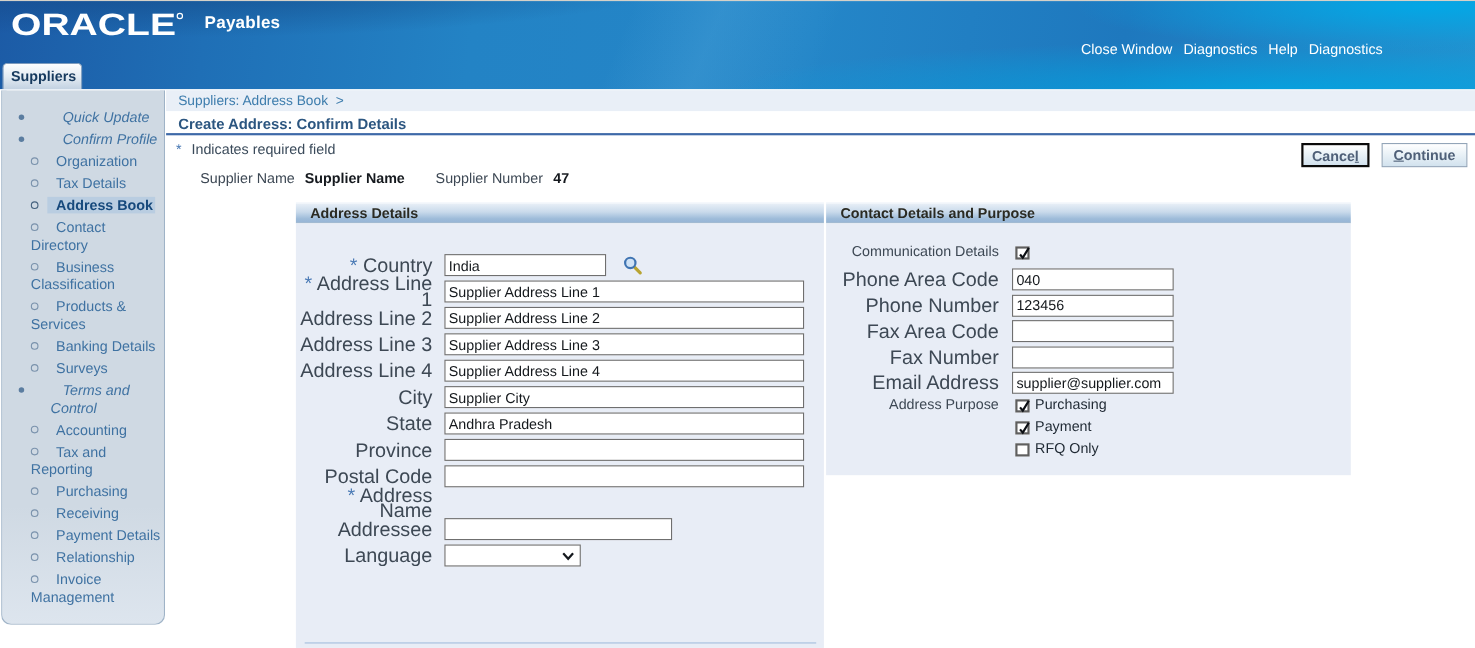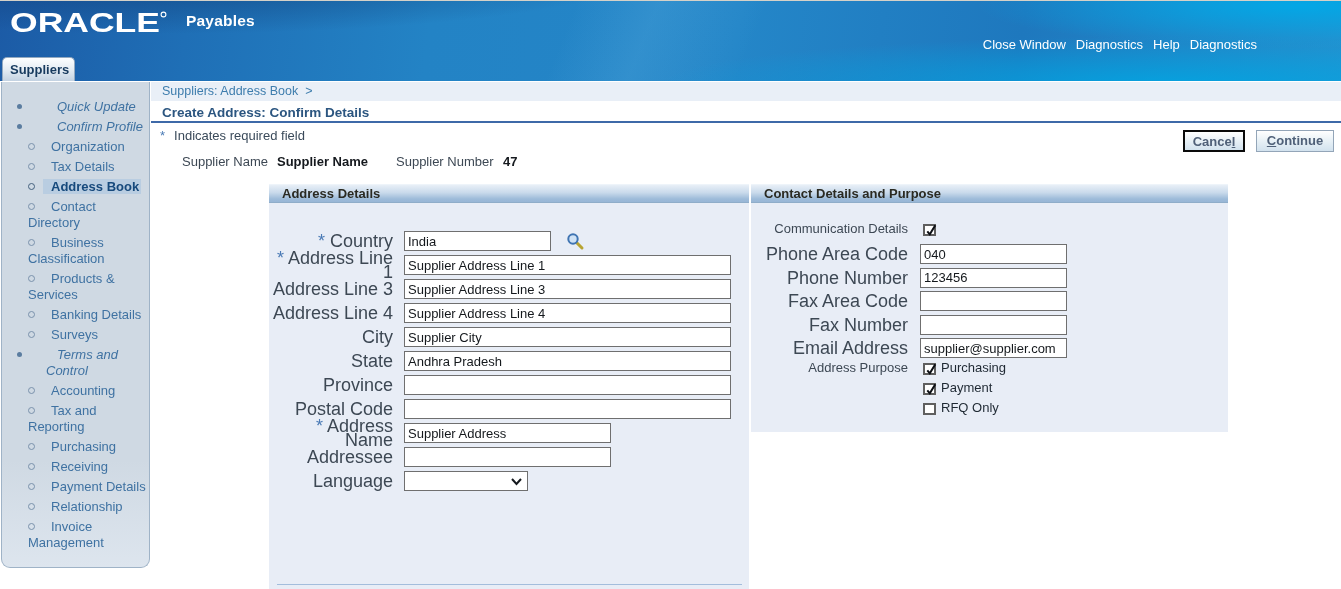--- a/index.html
+++ b/index.html
@@ -126,20 +126,24 @@
         <svg width="22" height="18" style="margin-left:14px" overflow="visible">
           <line x1="12" y1="11" x2="17" y2="16" stroke="#b8a432" stroke-width="3" stroke-linecap="round"></line>
           <circle cx="8" cy="7" r="4.7" fill="#cfe2f5" stroke="#3f74b2" stroke-width="2"></circle>
         </svg>
       </div>
       <div class="frow">
           <div class="flbl"><span class="ast">*</span> Address Line 1</div>
           <input class="tx" style="width: 327px;" value="Supplier Address Line 1">
         </div>
       <div class="frow">
+          <div class="flbl">Address Line 2</div>
+          <input class="tx" style="width: 327px;" value="Supplier Address Line 2">
+        </div>
+      <div class="frow">
           <div class="flbl">Address Line 3</div>
           <input class="tx" style="width: 327px;" value="Supplier Address Line 3">
         </div>
       <div class="frow">
           <div class="flbl">Address Line 4</div>
           <input class="tx" style="width: 327px;" value="Supplier Address Line 4">
         </div>
       <div class="frow">
           <div class="flbl">City</div>
           <input class="tx" style="width: 327px;" value="Supplier City">
@@ -151,21 +155,20 @@
       <div class="frow">
           <div class="flbl">Province</div>
           <input class="tx" style="width: 327px;" value="">
         </div>
       <div class="frow">
           <div class="flbl">Postal Code</div>
           <input class="tx" style="width: 327px;" value="">
         </div>
       <div class="frow">
           <div class="flbl"><span class="ast">*</span> Address Name</div>
-          <input class="tx" style="width: 207px;" value="Supplier Address">
         </div>
       <div class="frow">
           <div class="flbl">Addressee</div>
           <input class="tx" style="width: 207px;" value="">
         </div>
       <div class="frow">
           <div class="flbl">Language</div>
         <div class="selbox" style="width:124px">
             <svg width="12" height="8">
               <polyline points="1,1 5.5,6 10,1" fill="none" stroke="#15191e" stroke-width="2"></polyline>

